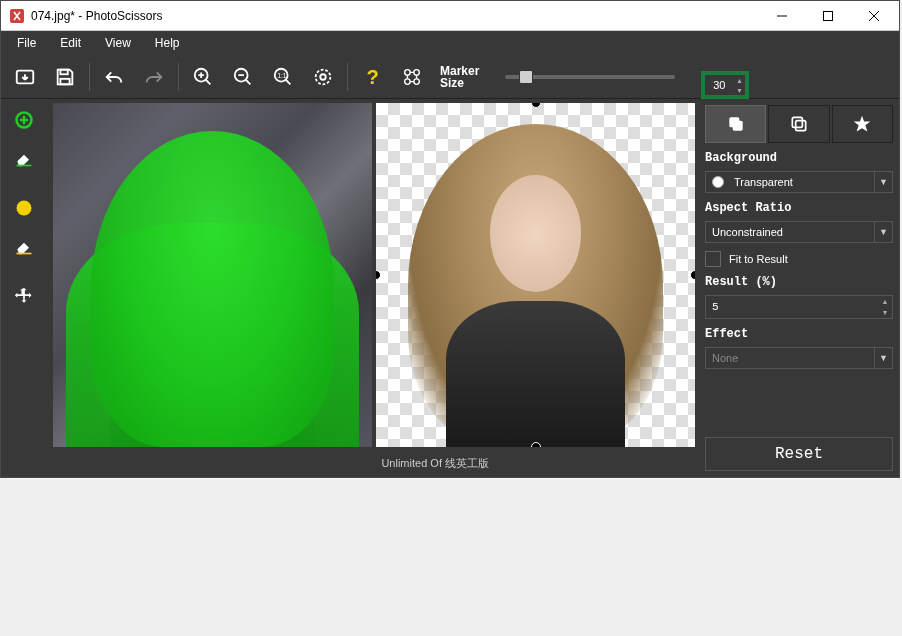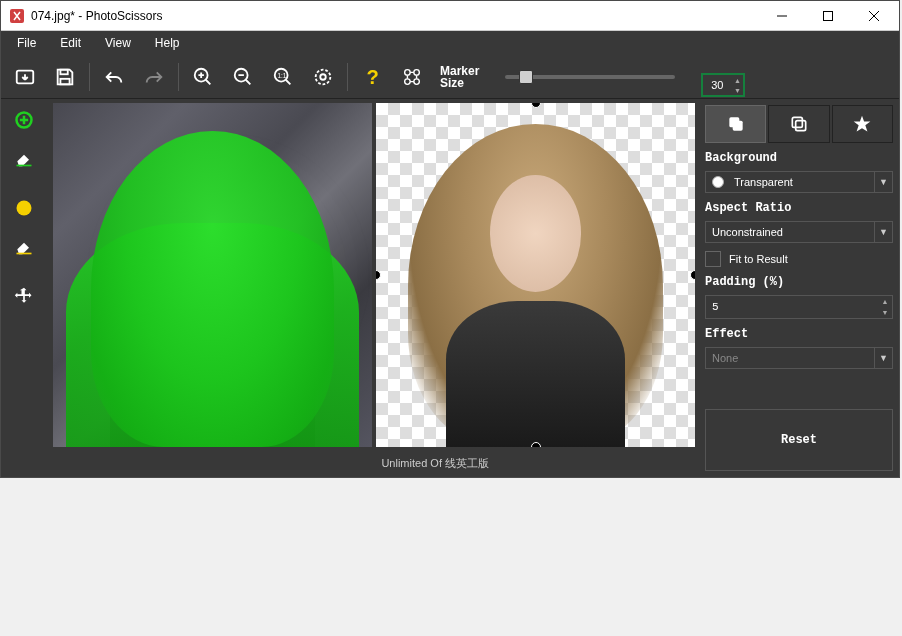--- a/index.html
+++ b/index.html
@@ -21,21 +21,21 @@
 
 
 .toolbar { height: 44px; background: #383838; display: flex; align-items: center; padding: 0 6px; gap: 4px; border-bottom: 1px solid #222; }
 .tool-btn { width: 36px; height: 36px; display: flex; align-items: center; justify-content: center; cursor: pointer; border-radius: 3px; }
 .tool-btn svg { width: 22px; height: 22px; }
 .tool-sep { width: 1px; height: 28px; background: #555; margin: 0 2px; }
 .marker-group { display: flex; align-items: center; gap: 26px; margin-left: 6px; }
 .marker-label { color: #fff; font-family: "Courier New", monospace; font-size: 12px; font-weight: bold; line-height: 1; }
 .slider { width: 170px; height: 4px; background: #666; border-radius: 2px; position: relative; cursor: pointer; }
 .slider-thumb { position: absolute; left: 8%; top: -5px; width: 14px; height: 14px; background: #d0d0d0; border: 1px solid #333; border-radius: 2px; }
-.spin-input { display: flex; align-items: center; border: 2px solid #15803d; background: #383838; margin-top: 17px; }
+.spin-input { display: flex; align-items: center; border: 4px solid #15803d; background: #383838; margin-top: 17px; }
 .spin-input input { width: 28px; background: transparent; border: none; color: #fff; font-size: 11px; text-align: center; outline: none; padding: 3px 2px; }
 .spin-btns { display: flex; flex-direction: column; }
 .spin-btns button { width: 12px; height: 10px; background: #383838; border: none; color: #aaa; font-size: 7px; line-height: 1; cursor: pointer; padding:0; }
 
 
 .content { flex: 1; display: flex; background: #383838; overflow: hidden; }
 
 
 .toolstrip { width: 48px; background: #383838; padding: 4px; display: flex; flex-direction: column; gap: 4px; }
 .ts-btn { width: 38px; height: 34px; display: flex; align-items: center; justify-content: center; cursor: pointer; border-radius: 3px; border: 1px solid transparent; }
@@ -84,21 +84,21 @@
 .dropdown { display: flex; border: 1px solid #555; background: #383838; }
 .dropdown-inner { flex:1; display:flex; align-items:center; gap:10px; padding: 4px 6px; color: #fff; font-family: "Courier New", monospace; font-size: 11px; }
 .dd-arrow { width: 18px; border-left: 1px solid #555; display:flex; align-items:center; justify-content:center; color:#ccc; font-size:9px; cursor:pointer; }
 .checkbox-row { display:flex; align-items:center; gap:8px; color:#fff; font-family:"Courier New",monospace; font-size:11px; margin-top:2px; }
 .chk { width:16px; height:16px; border:1px solid #666; background:#383838; cursor:pointer; }
 .panel-spin { display:flex; border:1px solid #555; background:#383838; }
 .panel-spin input { flex:1; background:transparent; border:none; color:#fff; font-family:"Courier New",monospace; font-size:11px; padding:4px 6px; outline:none; }
 .panel-spin .spin-btns button { width:14px; height:11px; }
 .panel-dd-disabled .dropdown-inner { color:#888; }
 
-.reset-btn { margin-top:auto; background:#383838; border:1px solid #555; color:#fff; font-family:"Courier New",monospace; font-size:12px; font-weight:bold; padding:23px; cursor:pointer; }
+.reset-btn { margin-top:auto; background:#383838; border:1px solid #555; color:#fff; font-family:"Courier New",monospace; font-size:16px; font-weight:normal; padding:7px; cursor:pointer; }
 
 .circ { width:12px; height:12px; border-radius:50%; background:#fff; border:1px solid #aaa; }
 </style>
 </head>
 <body>
 
 <div class="window">
 
   <div class="titlebar">
     <span class="icon">
@@ -310,21 +310,21 @@
             <span>Unconstrained</span>
           </div>
         <div class="dd-arrow">▼</div>
       </div>
 
       <div class="checkbox-row">
         <div class="chk"></div>
         <span>Fit to Result</span>
       </div>
 
-      <div class="panel-label">Padding (%)</div>
+      <div class="panel-label">Result (%)</div>
       <div class="panel-spin">
         <input value="5" style="">
         <div class="spin-btns">
           <button>▲</button>
           <button>▼</button>
         </div>
       </div>
 
       <div class="panel-label">Effect</div>
       <div class="dropdown panel-dd-disabled">

